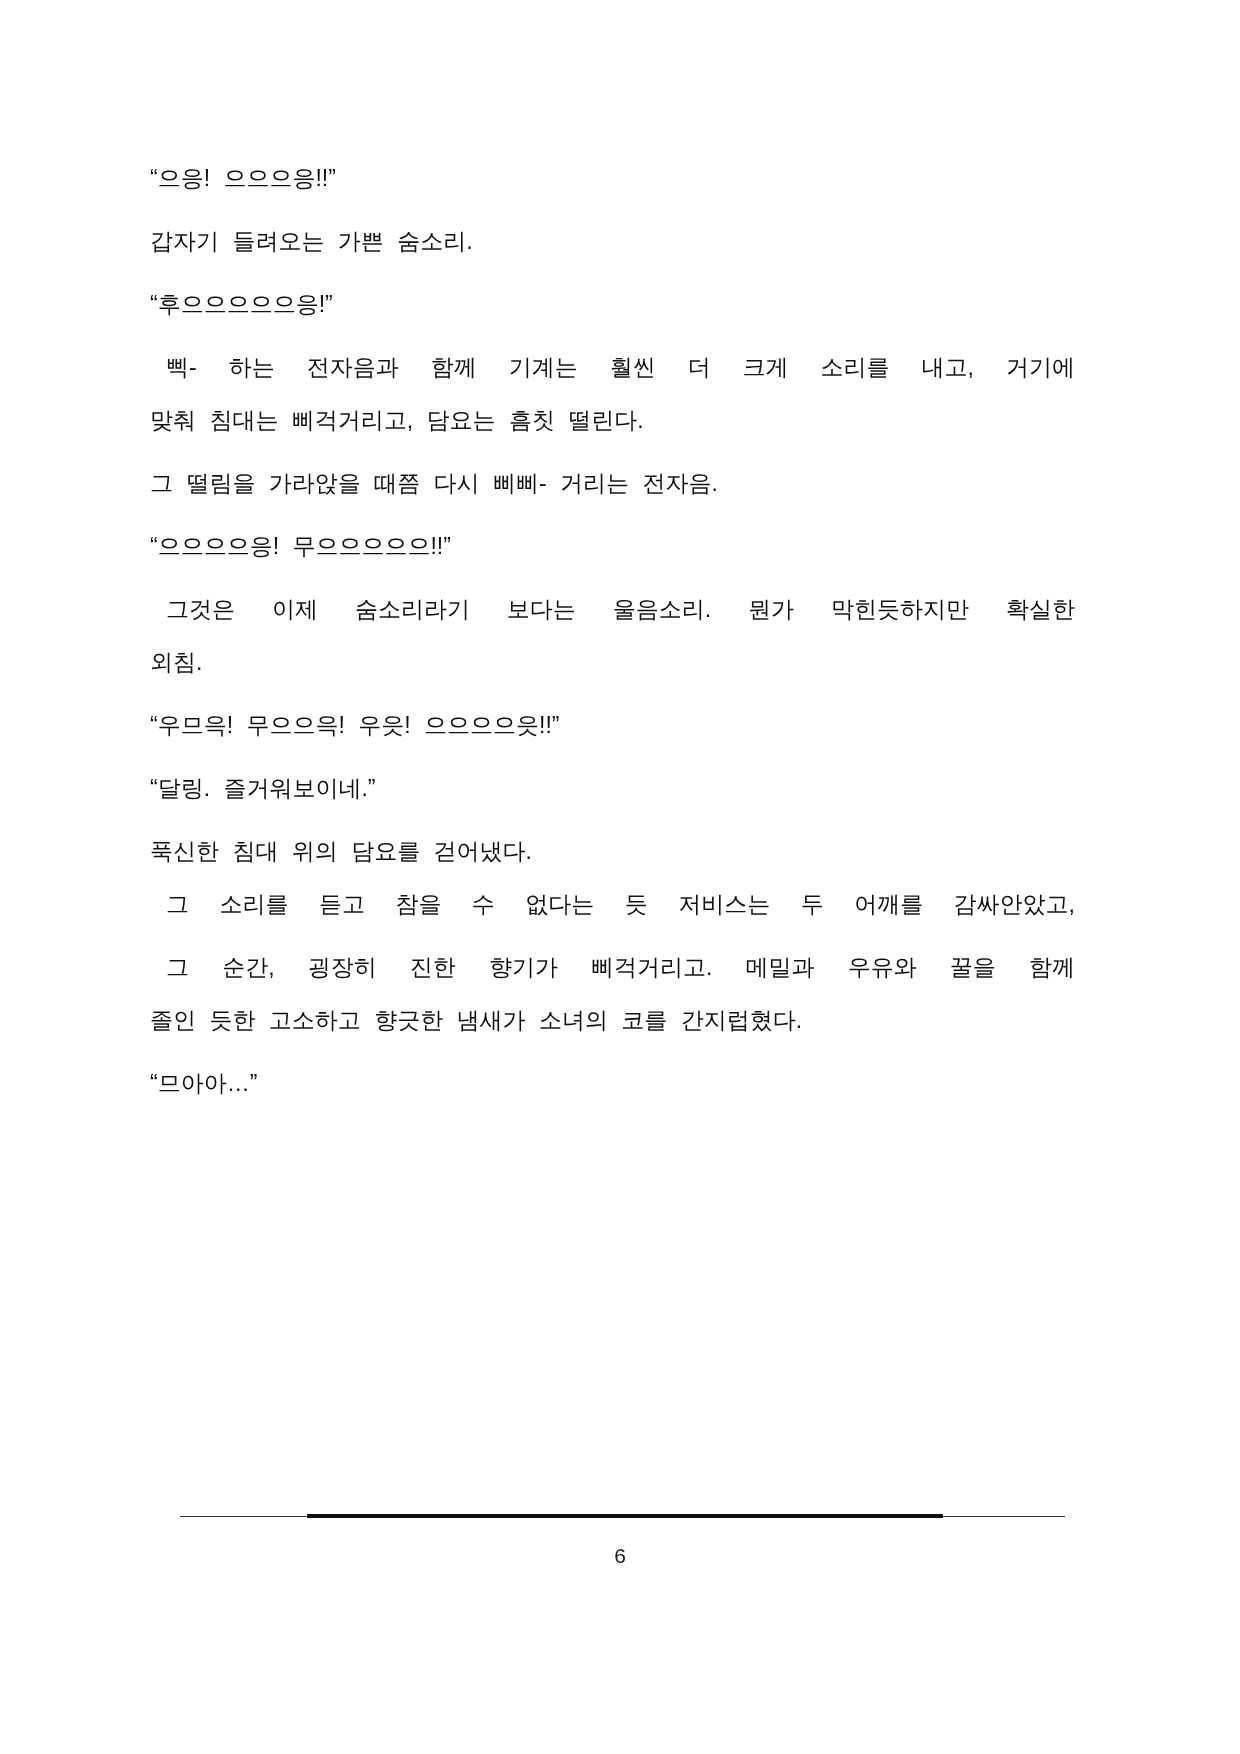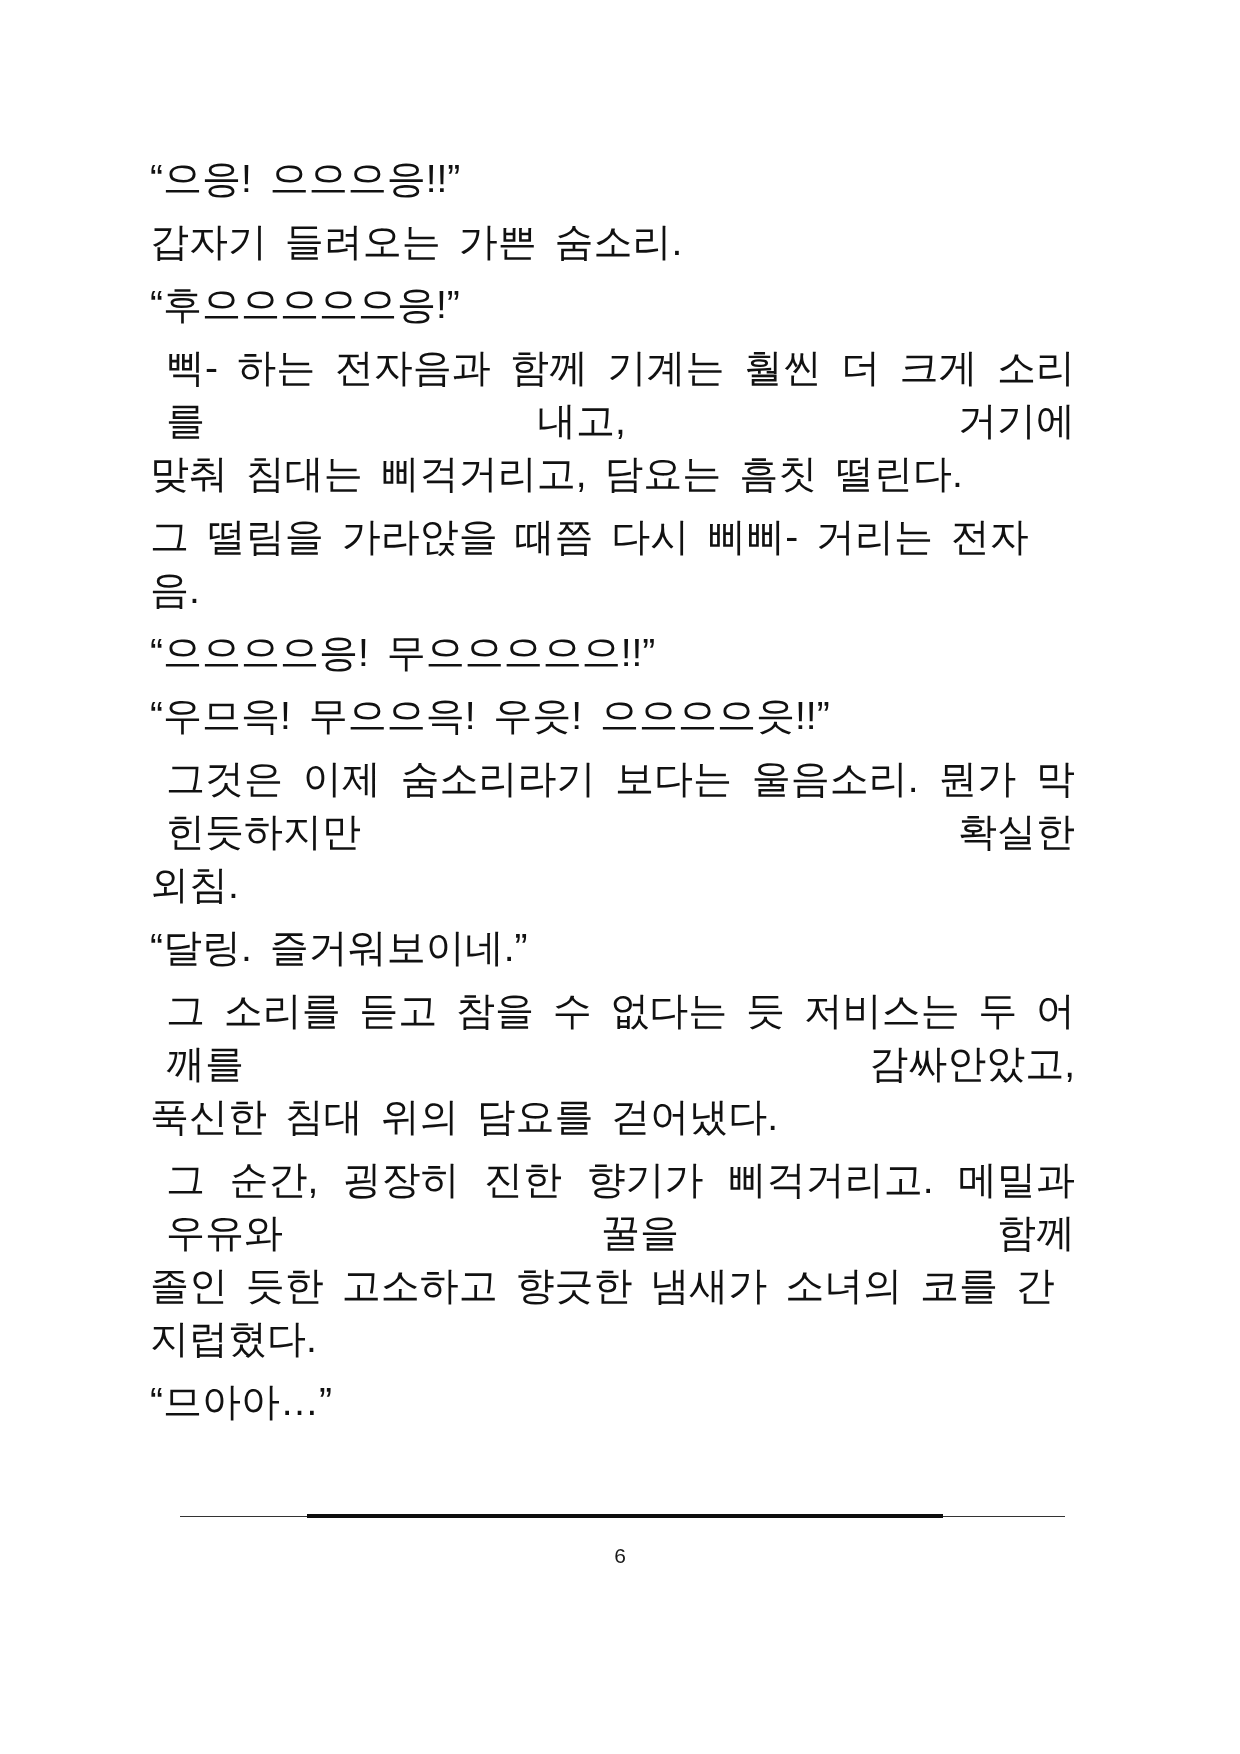--- a/index.html
+++ b/index.html
@@ -14,21 +14,21 @@
     background: #ffffff;
     overflow: hidden;
     font-family: "Liberation Sans", "DejaVu Sans", sans-serif;
     color: #111111;
   }
   .content {
     position: absolute;
     left: 150px;
     top: 152px;
     width: 925px;
-    font-size: 39px;
+    font-size: 23px;
     letter-spacing: 0px;
   }
   .para {
     margin: 0 0 10px 0;
   }
   .line {
     line-height: 53px;
     min-height: 53px;
     word-spacing: 7px;
     white-space: normal;
@@ -83,32 +83,32 @@
         <div class="line justified">삑- 하는 전자음과 함께 기계는 훨씬 더 크게 소리를 내고, 거기에</div>
         <div class="line">맞춰 침대는 삐걱거리고, 담요는 흠칫 떨린다.</div>
       </div>
       <div class="para">
         <div class="line">그 떨림을 가라앉을 때쯤 다시 삐삐- 거리는 전자음.</div>
       </div>
       <div class="para">
         <div class="line">“으으으으응! 무으으으으으!!”</div>
       </div>
       <div class="para">
-        <div class="line">“우므윽! 무으으윽! 우읏! 으으으으읏!!”</div>
+        <div class="line justified">그것은 이제 숨소리라기 보다는 울음소리. 뭔가 막힌듯하지만 확실한</div>
+        <div class="line">외침.</div>
       </div>
       <div class="para">
-        <div class="line justified">그것은 이제 숨소리라기 보다는 울음소리. 뭔가 막힌듯하지만 확실한</div>
-        <div class="line">외침.</div>
+        <div class="line">“우므윽! 무으으윽! 우읏! 으으으으읏!!”</div>
       </div>
       <div class="para">
         <div class="line">“달링. 즐거워보이네.”</div>
       </div>
       <div class="para">
+        <div class="line">푹신한 침대 위의 담요를 걷어냈다.</div>
         <div class="line justified">그 소리를 듣고 참을 수 없다는 듯 저비스는 두 어깨를 감싸안았고,</div>
-        <div class="line">푹신한 침대 위의 담요를 걷어냈다.</div>
       </div>
       <div class="para">
         <div class="line justified">그 순간, 굉장히 진한 향기가 삐걱거리고. 메밀과 우유와 꿀을 함께</div>
         <div class="line">졸인 듯한 고소하고 향긋한 냄새가 소녀의 코를 간지럽혔다.</div>
       </div>
       <div class="para">
         <div class="line">“므아아…”</div>
       </div>
     </div>
   <div class="footer-sep-thin"></div>

